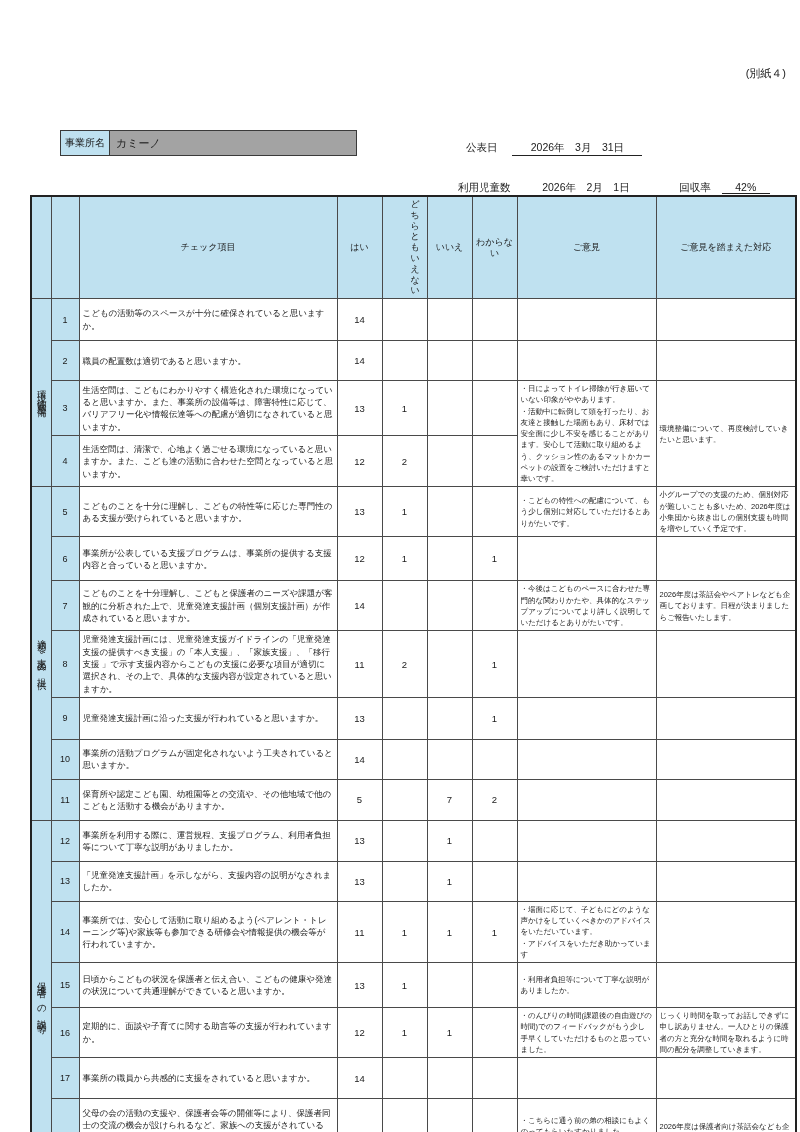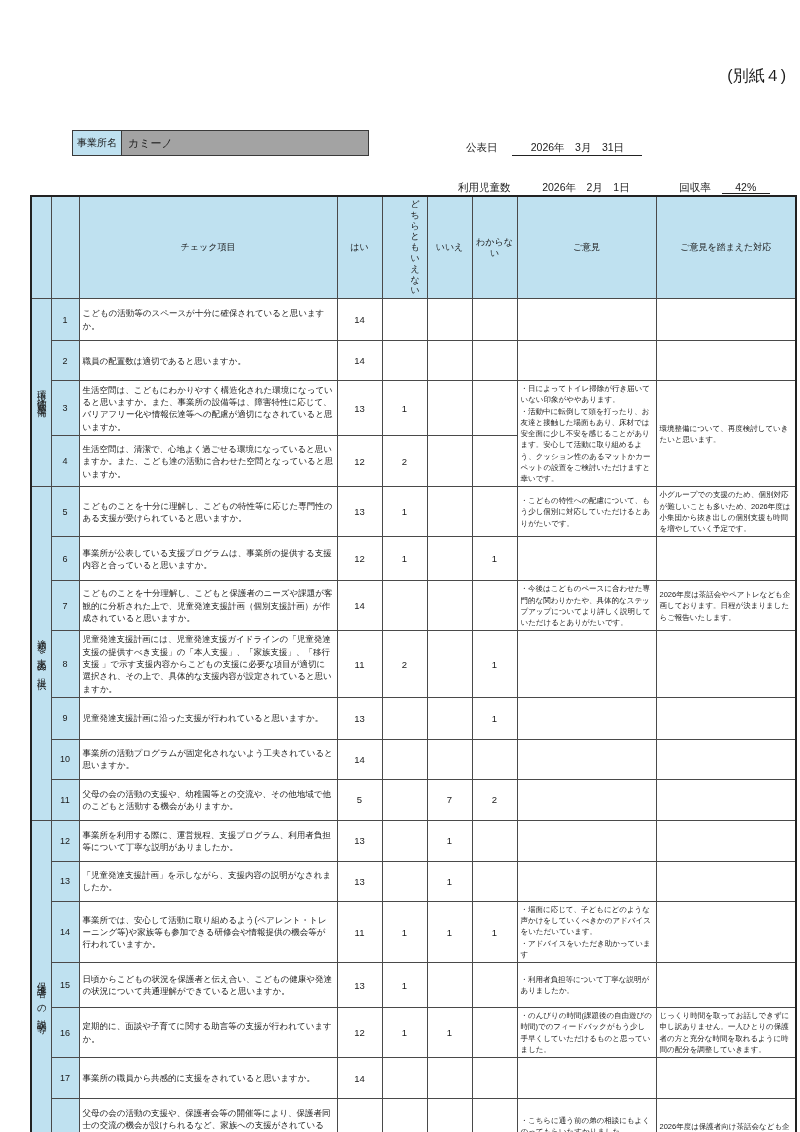--- a/index.html
+++ b/index.html
@@ -1,25 +1,25 @@
 <!DOCTYPE html>
 <html><head>
 <meta charset="utf-8">
 <style>
   html,body{margin:0;padding:0;background:#e8e8e8;}
   .page{position:relative;width:800px;height:1132px;background:#ffffff;margin:0 auto;
         font-family:"Liberation Sans","DejaVu Sans",sans-serif;color:#1a1a1a;overflow:hidden;}
-  .corner-note{position:absolute;top:66px;right:14px;font-size:16px;}
+  .corner-note{position:absolute;top:66px;right:14px;font-size:11px;}
   .title-box{position:absolute;left:57px;top:88px;width:686px;height:30px;border:2px solid #3a3a3a;
              background:#fff;display:flex;align-items:center;}
   .pub-tag{position:absolute;left:183px;top:3px;width:56px;height:22px;border:1.5px solid #3a3a3a;
            display:flex;align-items:center;justify-content:center;font-size:12px;}
   .title-text{position:absolute;left:250px;top:0;height:30px;display:flex;align-items:center;
               font-size:13px;font-weight:bold;letter-spacing:1px;}
-  .office-row{position:absolute;left:32px;top:130px;display:flex;padding-left:40px;}
+  .office-row{position:absolute;left:20px;top:130px;display:flex;padding-left:40px;}
   .office-label{width:48px;height:24px;background:#bfe1f0;border:1px solid #3a3a3a;
                 display:flex;align-items:center;justify-content:center;font-size:10px;}
   .office-value{width:240px;height:24px;background:#a3a3a3;border:1px solid #3a3a3a;border-left:none;
                 display:flex;align-items:center;padding-left:6px;font-size:11px;}
   .meta{position:absolute;font-size:10.5px;}
   .u-line{display:inline-block;border-bottom:1px solid #222;text-align:center;}
   .tbl{position:absolute;left:30px;top:195px;border-collapse:collapse;table-layout:fixed;width:765px;}
   .tbl td,.tbl th{border:1px solid #4a4a4a;padding:2px 3px;vertical-align:middle;
                   font-weight:normal;overflow:hidden;}
   .tbl{border:2px solid #222;}
@@ -182,21 +182,21 @@
       <td class="q">事業所の活動プログラムが固定化されないよう工夫されていると思いますか。</td>
       <td class="c">14</td>
       <td class="c"></td>
       <td class="c"></td>
       <td class="c"></td>
       <td class="cm"></td>
       <td class="cm"></td>
     </tr>
     <tr style="height:41px;">
       <td class="num">11</td>
-      <td class="q">父母の会の活動の支援や、幼稚園等との交流や、その他地域で他のこどもと活動する機会がありますか。</td>
+      <td class="q">保育所や認定こども園、幼稚園等との交流や、その他地域で他のこどもと活動する機会がありますか。</td>
       <td class="c">5</td>
       <td class="c"></td>
       <td class="c">7</td>
       <td class="c">2</td>
       <td class="cm"></td>
       <td class="cm"></td>
     </tr>
 
     <tr class="group-start" style="height:41px;">
       <td class="cat" rowspan="7">保護者への説明等</td>

